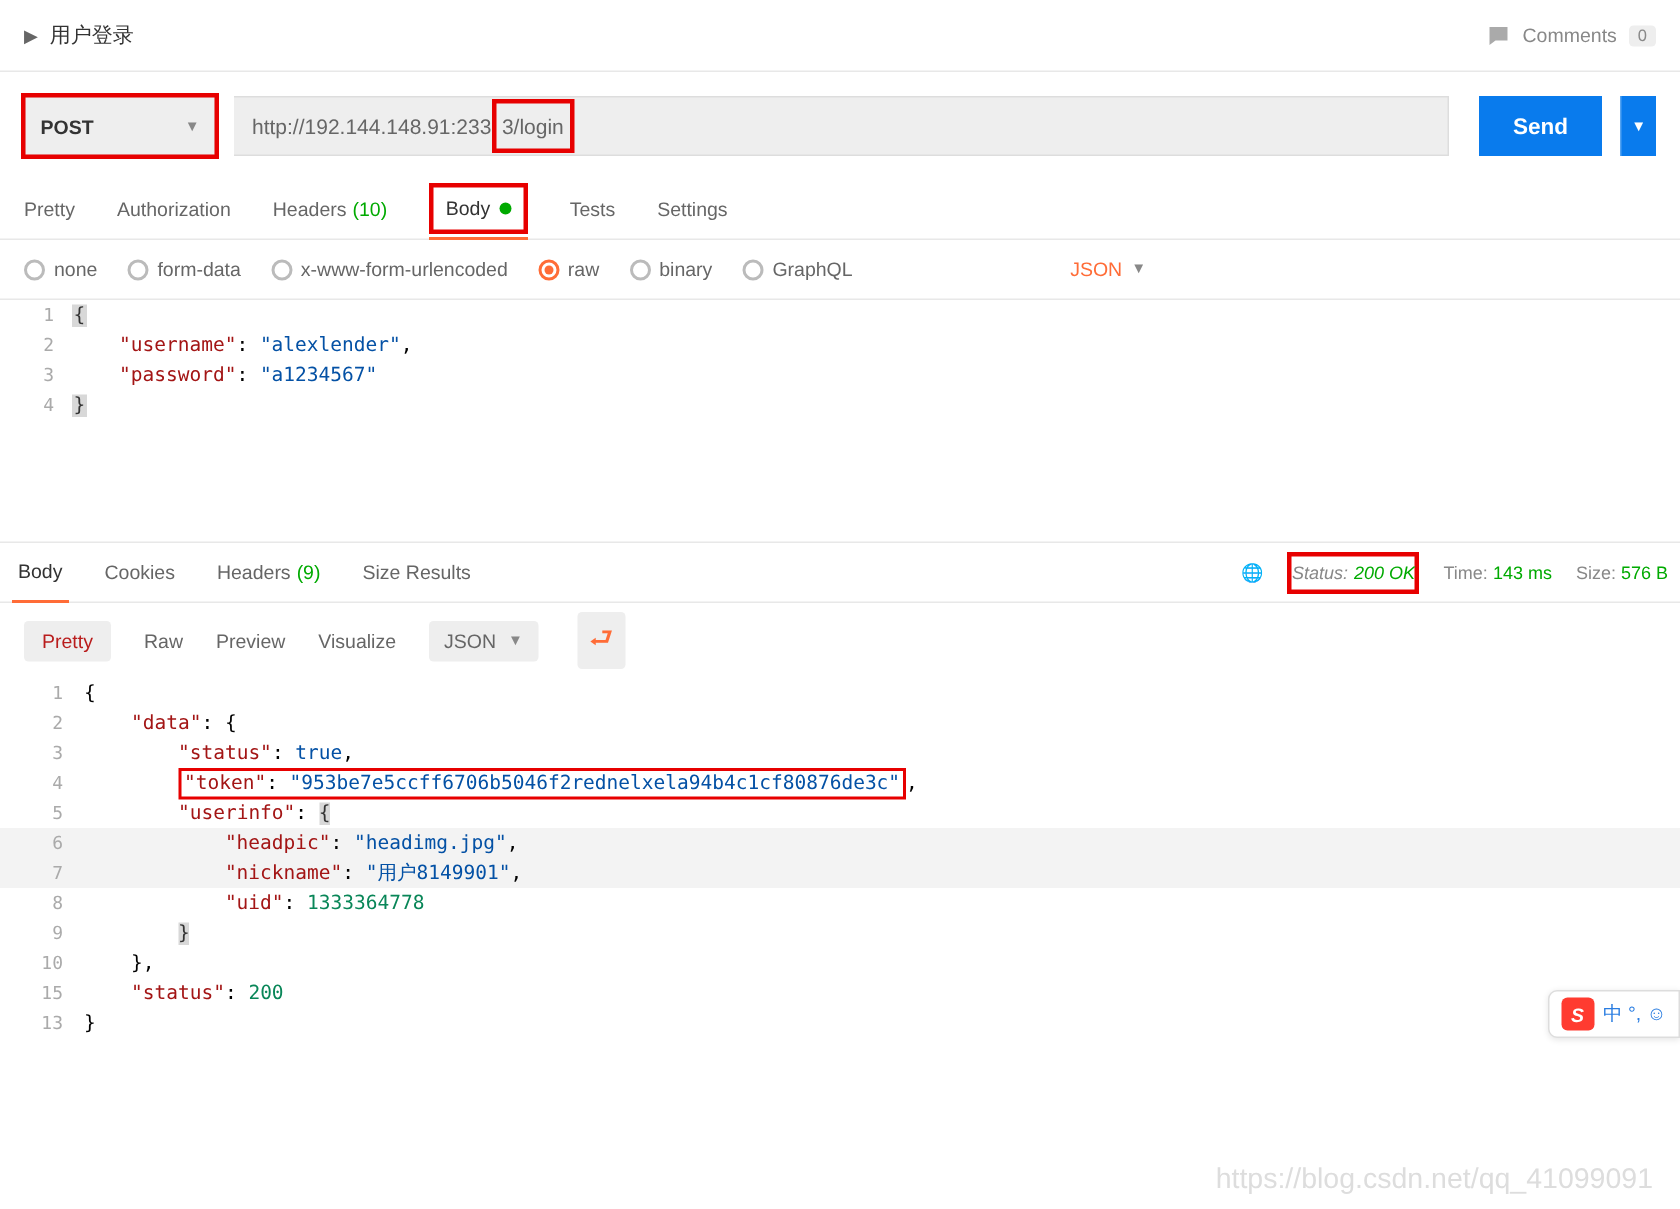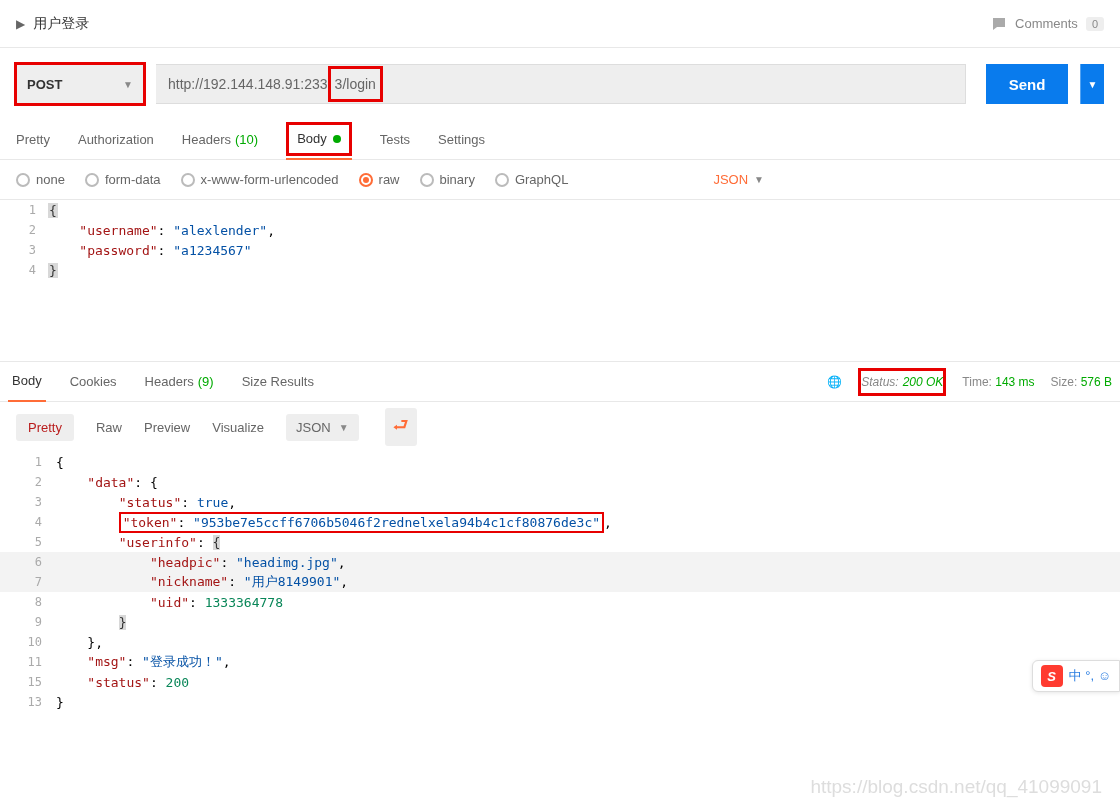--- a/index.html
+++ b/index.html
@@ -261,24 +261,20 @@
       </div>
   <div class="resp-line">
         <div class="rgutter">9</div>
         <div class="rcode">        <span style="background:#d8d8d8">}</span></div>
       </div>
   <div class="resp-line">
         <div class="rgutter">10</div>
         <div class="rcode">    <span class="rtok-punc">},</span></div>
       </div>
   <div class="resp-line">
-        <div class="rgutter">11</div>
-        <div class="rcode">    <span class="rtok-key">"msg"</span><span class="rtok-punc">: </span><span class="rtok-str">"登录成功！"</span><span class="rtok-punc">,</span></div>
-      </div>
-  <div class="resp-line">
         <div class="rgutter">15</div>
         <div class="rcode">    <span class="rtok-key">"status"</span><span class="rtok-punc">: </span><span class="rtok-num">200</span></div>
       </div>
   <div class="resp-line">
         <div class="rgutter">13</div>
         <div class="rcode"><span class="rtok-punc">}</span></div>
       </div>
 </div>
 
 <div class="ime-float">

